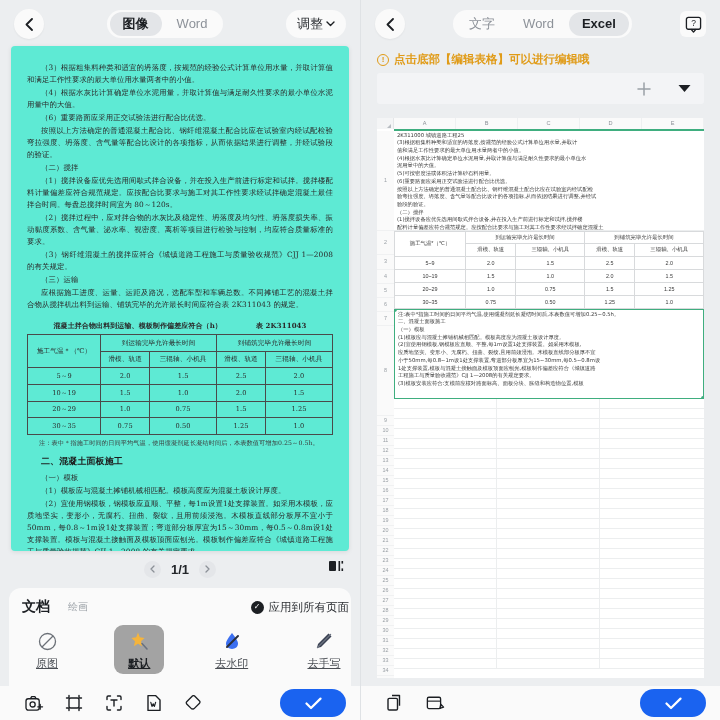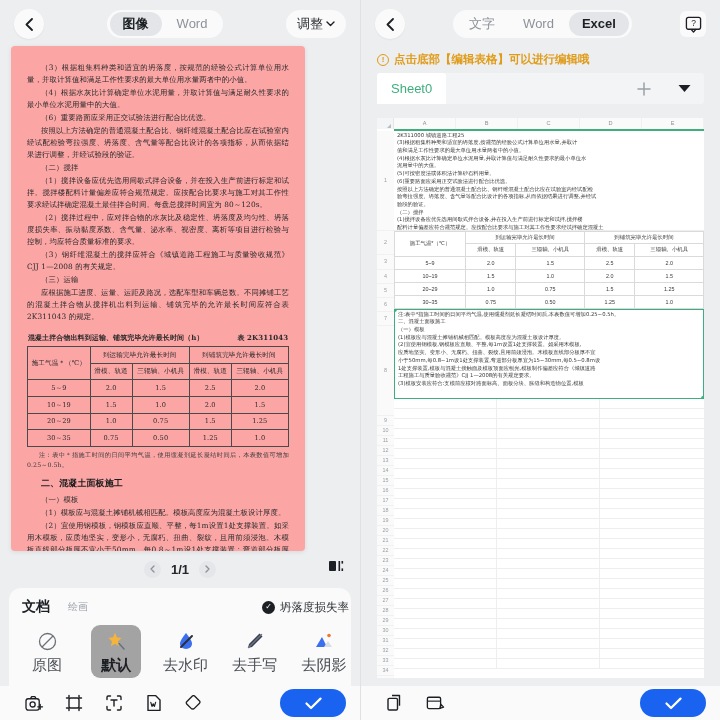--- a/index.html
+++ b/index.html
@@ -40,22 +40,22 @@
   }
   .spacer { flex: 1 1 auto; }
   .sq-btn {
     width: 26px; height: 26px; border-radius: 6px;
     display: flex; align-items: center; justify-content: center;
     background: #fafafa;
   }
 
   
   .doc-card {
-    position: absolute; left: 11px; top: 46px; width: 294px; height: 505px;
-    background: #fca5a5; border-radius: 4px;
+    position: absolute; left: 11px; top: 46px; width: 338px; height: 505px;
+    background: #5eead4; border-radius: 4px;
     box-shadow: 0 1px 5px rgba(0,0,0,.09);
     overflow: hidden; padding: 16px 16px 8px 16px;
   }
   .doc-body {
     font-family: "DejaVu Serif", "Liberation Serif", serif;
     font-size: 7.4px; line-height: 1.62; color: #2a2a2a;
     text-align: justify; letter-spacing: .1px;
   }
   .doc-body p { margin-bottom: 1px; }
   .ind { text-indent: 14px; }
@@ -110,21 +110,21 @@
     display: flex; align-items: center; justify-content: center;
     color: #fff; font-size: 8px; line-height: 1;
   }
   .filters { display: flex; justify-content: space-between; margin-top: 9px; }
   .filt {
     width: 50px; display: flex; flex-direction: column; align-items: center;
     gap: 4px; padding: 5px 0 3px 0; border-radius: 9px;
   }
   .filt.on { background: #a3a3a3; }
   .filt-ic { width: 22px; height: 22px; display: flex; align-items: center; justify-content: center; }
-  .filt-lb { font-size: 15px; color: #4a4e54; }
+  .filt-lb { font-size: 11px; color: #4a4e54; text-decoration: underline; }
   .filt.on .filt-lb { color: #1c1f23; font-weight: bold; }
 
   
   .botbar {
     position: absolute; left: 0; right: 0; bottom: 0; height: 34px;
     background: #fafafa; display: flex; align-items: center;
     padding: 0 14px; gap: 0;
   }
   .bot-ic { flex: 0 0 auto; width: 40px; display: flex; justify-content: center; }
   .confirm {
@@ -244,21 +244,21 @@
         <p class="ind">（6）重要路面应采用正交试验法进行配合比优选。</p>
         <p class="ind">按照以上方法确定的普通混凝土配合比、钢纤维混凝土配合比应在试验室内经试配检验弯拉强度、坍落度、含气量等配合比设计的各项指标，从而依据结果进行调整，并经试验段的验证。</p>
         <p class="ind">（二）搅拌</p>
         <p class="ind">（1）搅拌设备应优先选用间歇式拌合设备，并在投入生产前进行标定和试拌。搅拌楼配料计量偏差应符合规范规定。应按配合比要求与施工对其工作性要求经试拌确定混凝土最佳拌合时间。每盘总搅拌时间宜为 80～120s。</p>
         <p class="ind">（2）搅拌过程中，应对拌合物的水灰比及稳定性、坍落度及均匀性、坍落度损失率、振动黏度系数、含气量、泌水率、视密度、离析等项目进行检验与控制，均应符合质量标准的要求。</p>
         <p class="ind">（3）钢纤维混凝土的搅拌应符合《城镇道路工程施工与质量验收规范》CJJ 1—2008 的有关规定。</p>
         <p class="ind">（三）运输</p>
         <p class="ind">应根据施工进度、运量、运距及路况，选配车型和车辆总数。不同摊铺工艺的混凝土拌合物从搅拌机出料到运输、铺筑完毕的允许最长时间应符合表 2K311043 的规定。</p>
 
         <div class="tbl-cap">
-          <span>混凝土拌合物出料到运输、铺筑完毕允许最长时间（h）</span>
+          <span>混凝土拌合物出料到运输、模板制作偏差应符合（h）</span>
           <span>表 2K311043</span>
         </div>
 
         <table class="doc-tbl">
           <tbody>
               <tr>
             <th rowspan="2" style="width:24%">施工气温＊（℃）</th>
             <th colspan="2">到运输完毕允许最长时间</th>
             <th colspan="2">到铺筑完毕允许最长时间</th>
           </tr>
@@ -329,21 +329,21 @@
         </svg>
       </div>
     </div>
 
     <div class="sheet">
       <div class="sheet-tabs">
         <div class="sh-tab on">文档</div>
         <div class="sh-tab">绘画</div>
         <div class="apply-all">
           <span class="chk">✓</span>
-          <span>坍落度损失率</span>
+          <span>应用到所有页面</span>
         </div>
       </div>
 
       <div class="filters">
         <div class="filt">
           <span class="filt-ic">
             <svg width="19" height="19" viewBox="0 0 19 19">
               <circle cx="9.5" cy="9.5" r="8" fill="none" stroke="#6b7077" stroke-width="1.3"></circle>
               <line x1="4" y1="15" x2="15" y2="4" stroke="#6b7077" stroke-width="1.3"></line>
             </svg>
@@ -370,30 +370,20 @@
         </div>
         <div class="filt">
           <span class="filt-ic">
             <svg width="20" height="20" viewBox="0 0 20 20">
               <path d="M14.5 2.5L17.5 5.5L7 16L3 17L4 13Z" fill="#3a4152"></path>
               <path d="M3.5 16.5L16.5 3.5" stroke="#6b7280" stroke-width="1.4" stroke-linecap="round"></path>
             </svg>
           </span>
           <span class="filt-lb">去手写</span>
         </div>
-        <div class="filt">
-          <span class="filt-ic">
-            <svg width="20" height="20" viewBox="0 0 20 20">
-              <path d="M2 16L8 6L13 16Z" fill="#3b6ff0"></path>
-              <path d="M10 16L14 10L18 16Z" fill="#d8dde6"></path>
-              <circle cx="15" cy="4.5" r="1.8" fill="#f2762e"></circle>
-            </svg>
-          </span>
-          <span class="filt-lb">去阴影</span>
-        </div>
       </div>
     </div>
 
     <div class="botbar">
       <div class="bot-ic">
         <svg width="19" height="17" viewBox="0 0 20 18">
           <rect x="1" y="4" width="14" height="12" rx="2.4" fill="none" stroke="#1c1f23" stroke-width="1.4"></rect>
           <path d="M5.6 4L7 1.8h3.4L11.8 4" fill="none" stroke="#1c1f23" stroke-width="1.4" stroke-linejoin="round"></path>
           <circle cx="8" cy="10" r="2.7" fill="none" stroke="#1c1f23" stroke-width="1.4"></circle>
           <path d="M16 10v5M13.5 12.5h5" stroke="#1c1f23" stroke-width="1.4" stroke-linecap="round"></path>
@@ -454,21 +444,20 @@
         </svg>
       </div>
     </div>
 
     <div class="tipbar">
       <span class="tip-ic">!</span>
       <span>点击底部【编辑表格】可以进行编辑哦</span>
     </div>
 
     <div class="sheetbar">
-      <div class="sheet-tab-on">Sheet0</div>
       <div class="sb-spacer"></div>
       <div class="sb-btn">
         <svg width="16" height="16" viewBox="0 0 16 16">
           <path d="M8 2v12M2 8h12" stroke="#9aa0a6" stroke-width="1.5" stroke-linecap="round"></path>
         </svg>
       </div>
       <div class="sb-btn dark">
         <svg width="13" height="9" viewBox="0 0 13 9">
           <path d="M0.5 1h12L6.5 8Z" fill="#1c1f23"></path>
         </svg>

